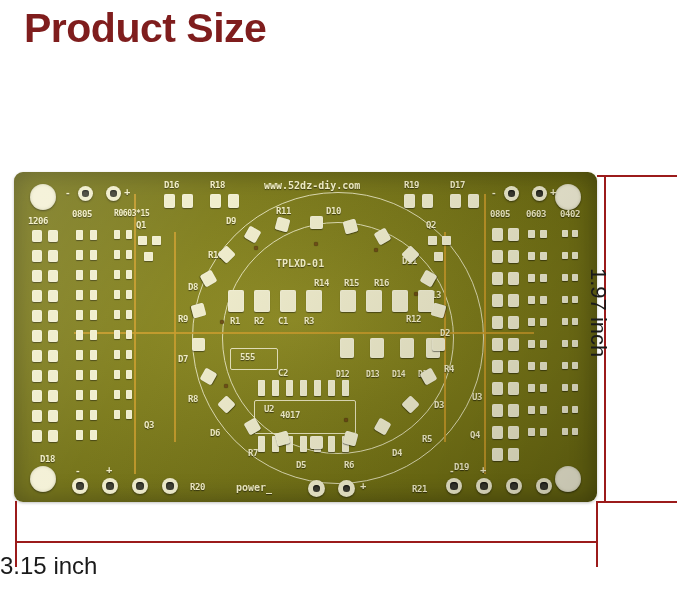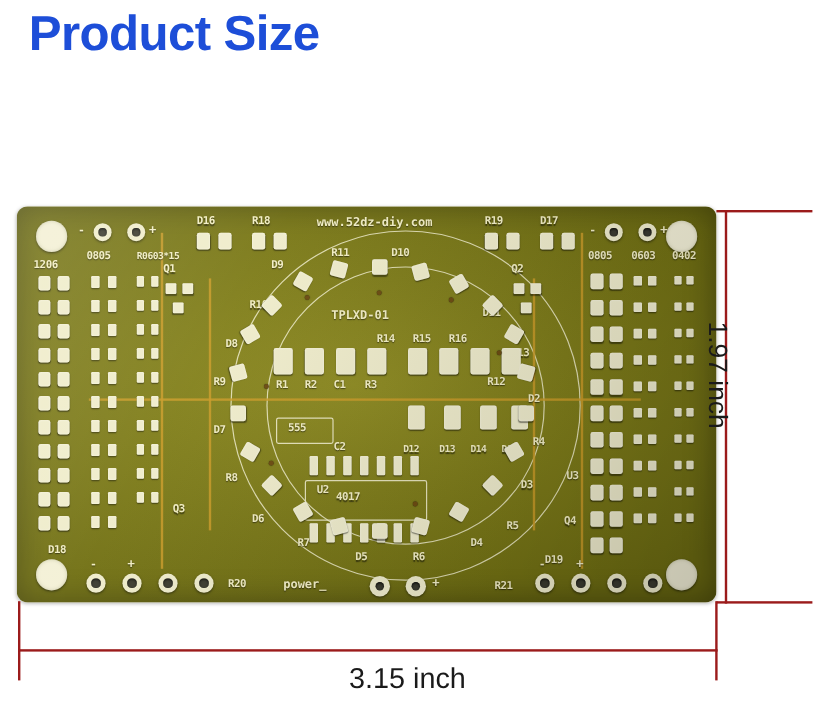--- a/index.html
+++ b/index.html
@@ -4,21 +4,21 @@
 <style>
   html,body{margin:0;padding:0;}
   body{
     width:679px;height:601px;background:#ffffff;overflow:hidden;
     font-family:"Liberation Sans",sans-serif;position:relative;
   }
 
   
   #title{
     position:absolute;left:24px;top:8px;
-    font-size:41px;font-weight:bold;color:#1d4ed8;
+    font-size:41px;font-weight:bold;color:#7f1d1d;
     letter-spacing:-0.5px;line-height:1;
   }
 
   
   #board-wrap{position:absolute;left:14px;top:172px;width:583px;height:330px;}
   #board{
     position:absolute;inset:0;border-radius:9px;
     background:
       radial-gradient(ellipse 70% 60% at 48% 45%, #8d8a22 0%, #7e7c1a 45%, #6e6d12 100%),
       linear-gradient(160deg,#9b9730 0%,#7c7a18 40%,#6b6a10 100%);
@@ -61,21 +61,21 @@
   .dim{position:absolute;background:#9b1b1b;}
   .dimv{width:2px;}
   .dimh{height:2px;}
 
   #lbl-height{
     position:absolute;left:611px;top:268px;
     font-size:22px;color:#1a1a1a;white-space:nowrap;
     transform:rotate(90deg);transform-origin:left top;
   }
   #lbl-width{
-    position:absolute;left:0;top:552px;width:679px;text-align:center;
+    position:absolute;left:0;top:552px;width:679px;text-align:left;
     font-size:24px;color:#1a1a1a;
   }
 </style>
 </head>
 <body>
 
 <div id="title">Product Size</div>
 
 <div id="board-wrap">
   <div id="board">

